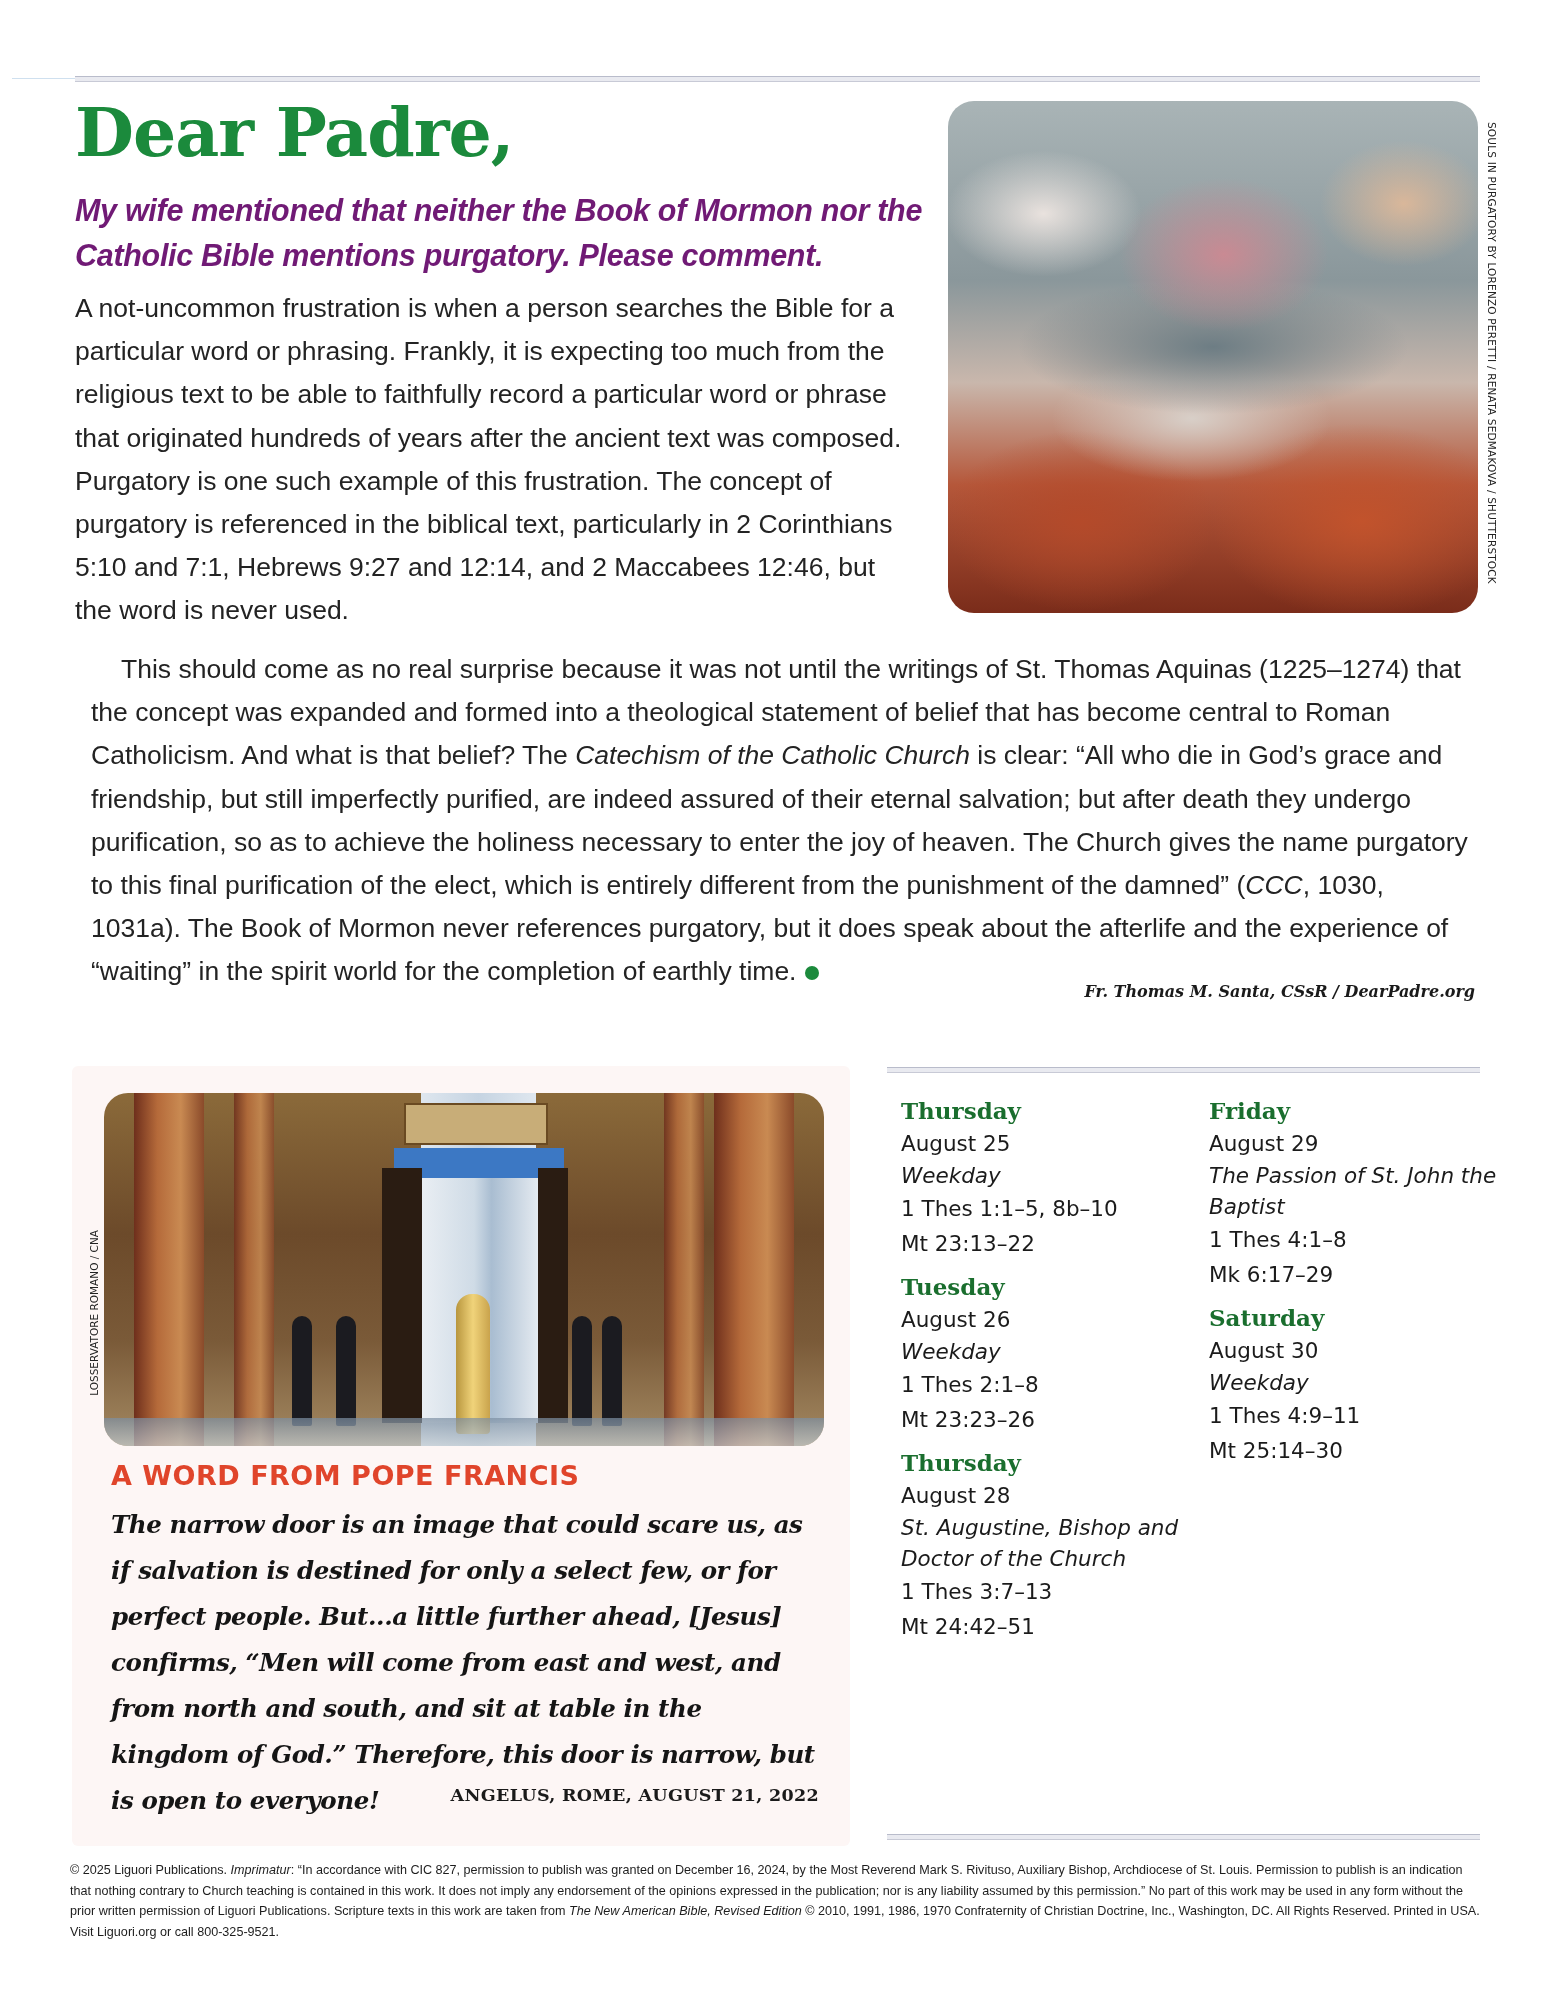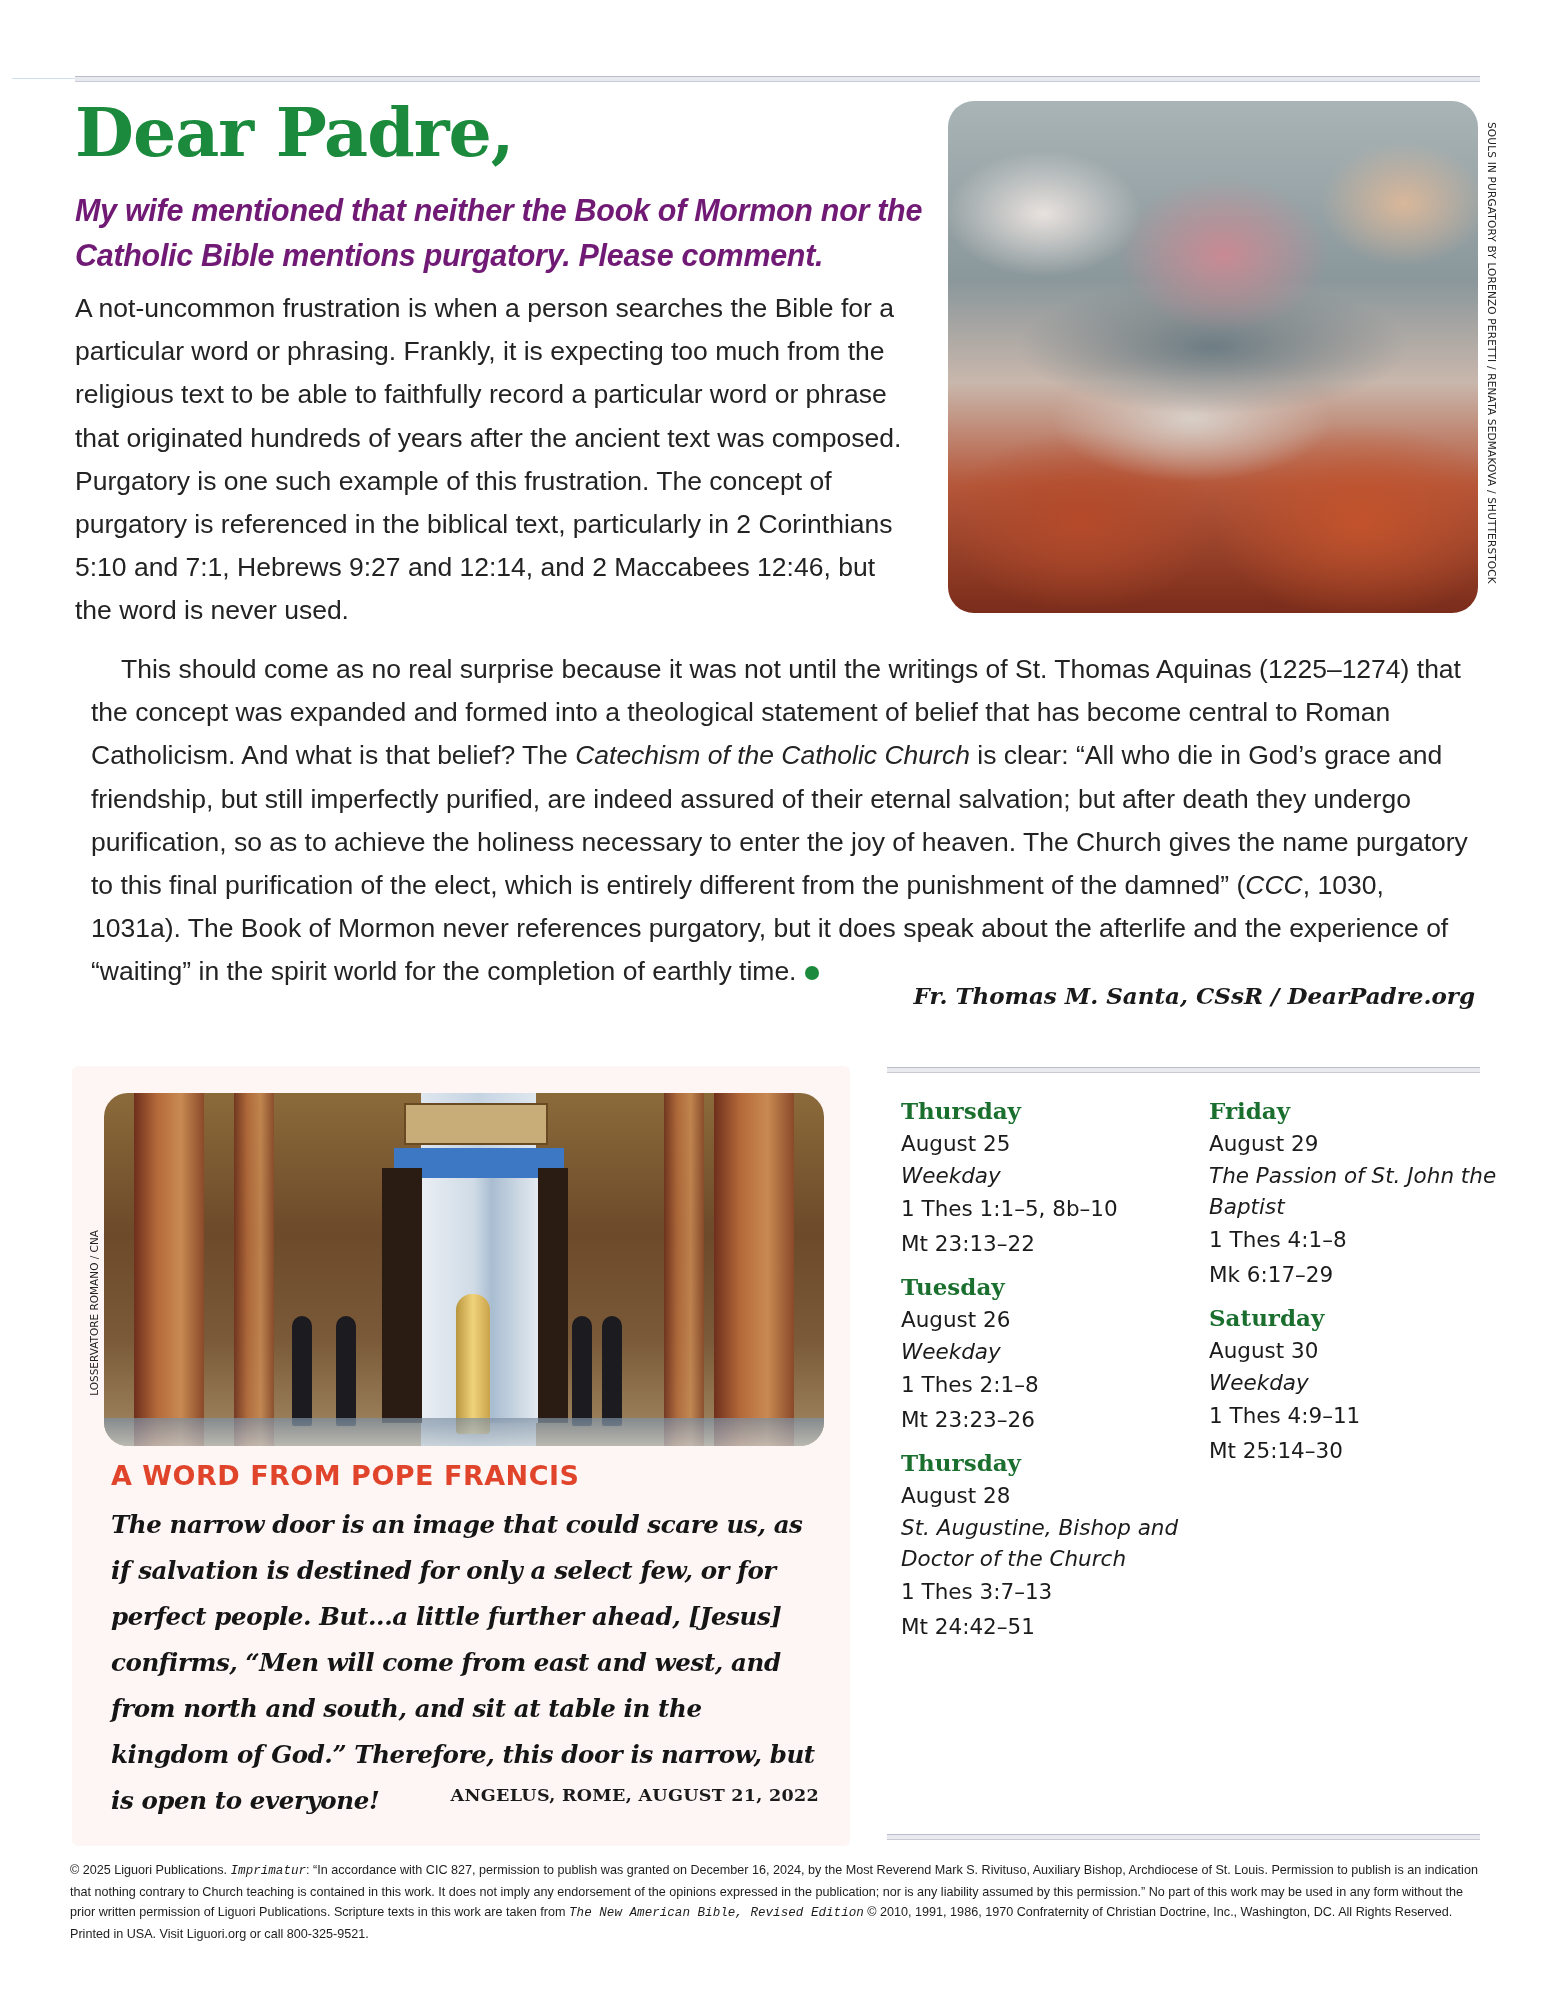--- a/index.html
+++ b/index.html
@@ -34,21 +34,21 @@
   #para1 { left: 75px; top: 287px; width: 840px; }
   #para2 { left: 75px; top: 632px; width: 1410px; }
   #para2 p { margin: 16px; text-indent: 30px; }
   .end-dot {
     display: inline-block; width: 14px; height: 14px; border-radius: 50%;
     background: #1b8a3c; vertical-align: middle; margin-left: 8px;
   }
   #signature {
     right: 70px; top: 982px;
     font-family: "DejaVu Serif", serif; font-style: italic; font-weight: bold;
-    font-size: 23px; color: #1a1a1a;
+    font-size: 16px; color: #1a1a1a;
   }
 
   
   #painting {
     left: 948px; top: 101px; width: 530px; height: 512px; border-radius: 26px; overflow: hidden;
     background:
       radial-gradient(ellipse 140px 90px at 18% 22%, #e9e2de 0%, rgba(233,226,222,0) 70%),
       radial-gradient(ellipse 120px 90px at 86% 20%, #d9b79a 0%, rgba(217,183,154,0) 70%),
       radial-gradient(ellipse 150px 110px at 52% 30%, #c98a93 0%, rgba(201,138,147,0) 70%),
       radial-gradient(ellipse 260px 90px at 50% 48%, #6d7d84 0%, rgba(109,125,132,0) 75%),
@@ -119,21 +119,21 @@
     font-family: "DejaVu Sans", sans-serif; font-size: 21.5px; line-height: 33px; color: #1b1b1b;
     white-space: nowrap;
   }
   .day-feast { font-style: italic; white-space: normal; line-height: 31px; }
   .day-reading { line-height: 35px; }
 
   #footer {
     left: 70px; top: 1860px; width: 1410px;
     font-family: "Liberation Sans", sans-serif; font-size: 12.6px; line-height: 20.5px; color: #1d1d1d;
   }
-  #footer i { font-style: italic; font-family: Liberation Mono, monospace; }
+  #footer i { font-style: italic; }
 </style>
 </head>
 <body>
 
 <div id="top-rule-lead"></div>
 <div id="top-rule" class="rule"></div>
 
 <h1 id="title" class="abs" style="margin:0">Dear Padre,</h1>
 
 <div id="question" class="abs">My wife mentioned that neither the Book of Mormon nor the Catholic Bible mentions purgatory. Please comment.</div>

